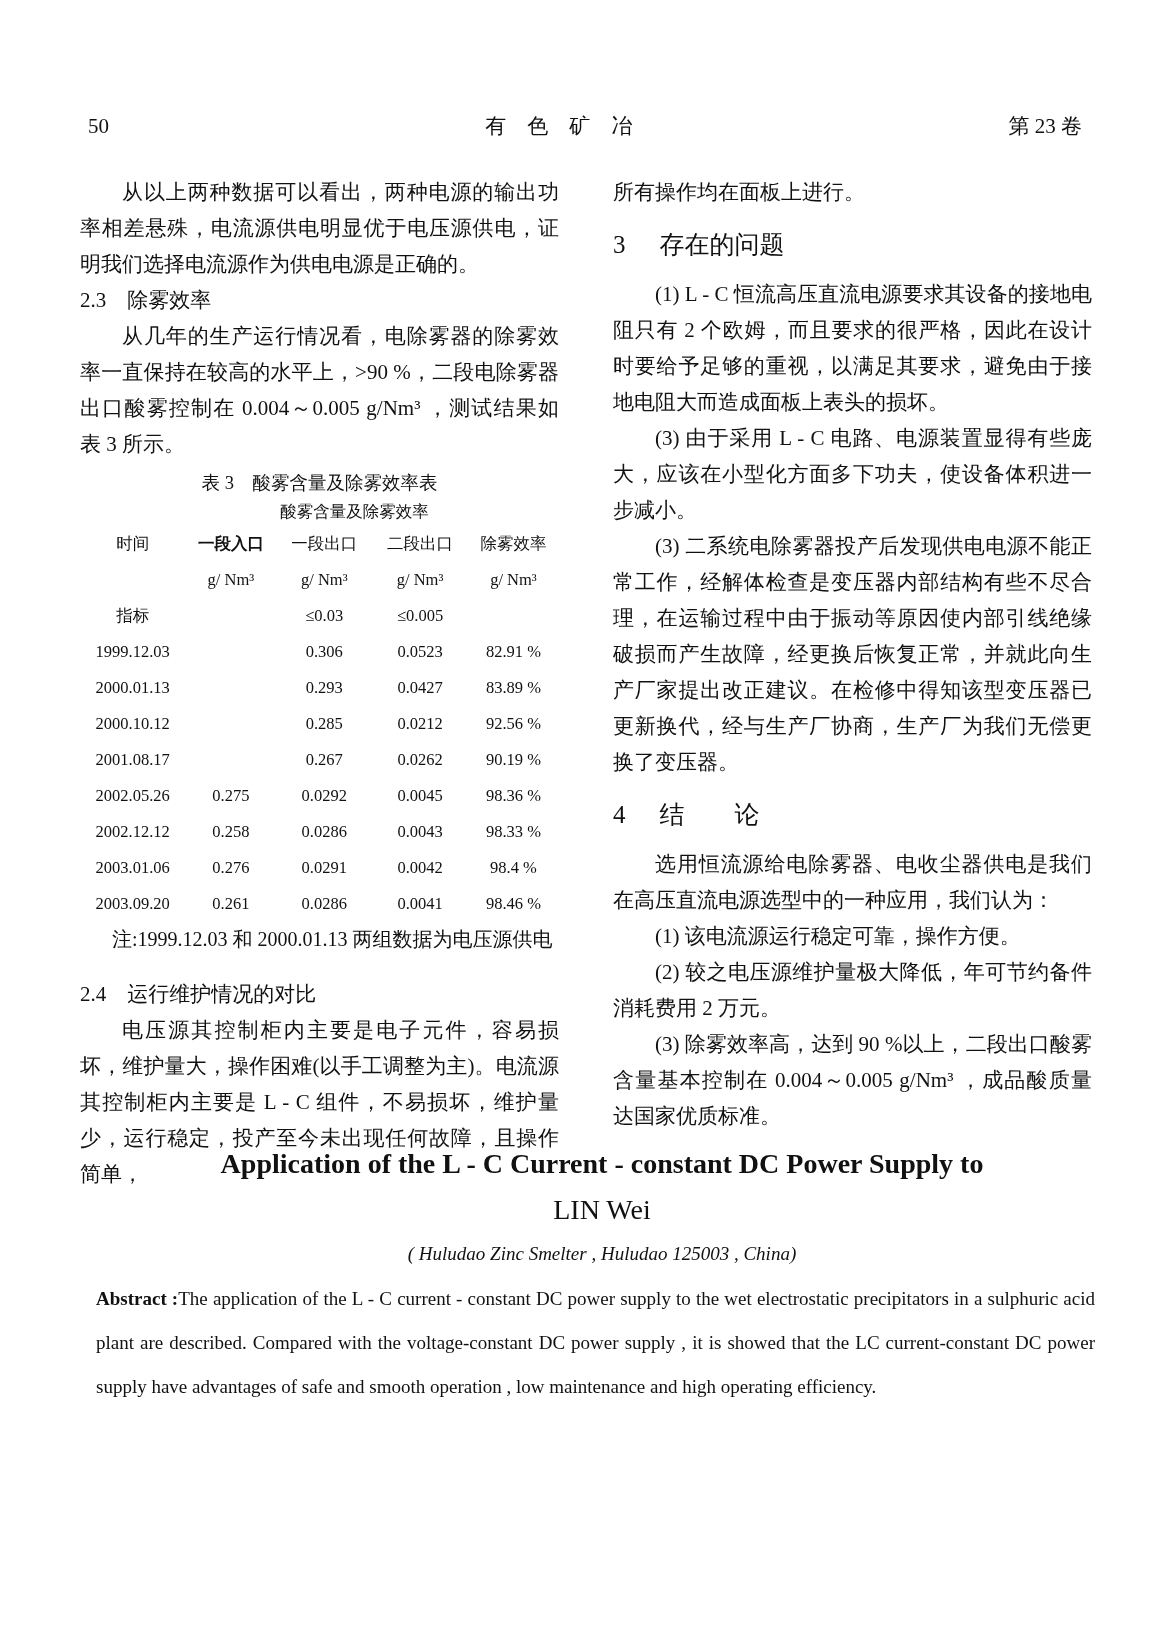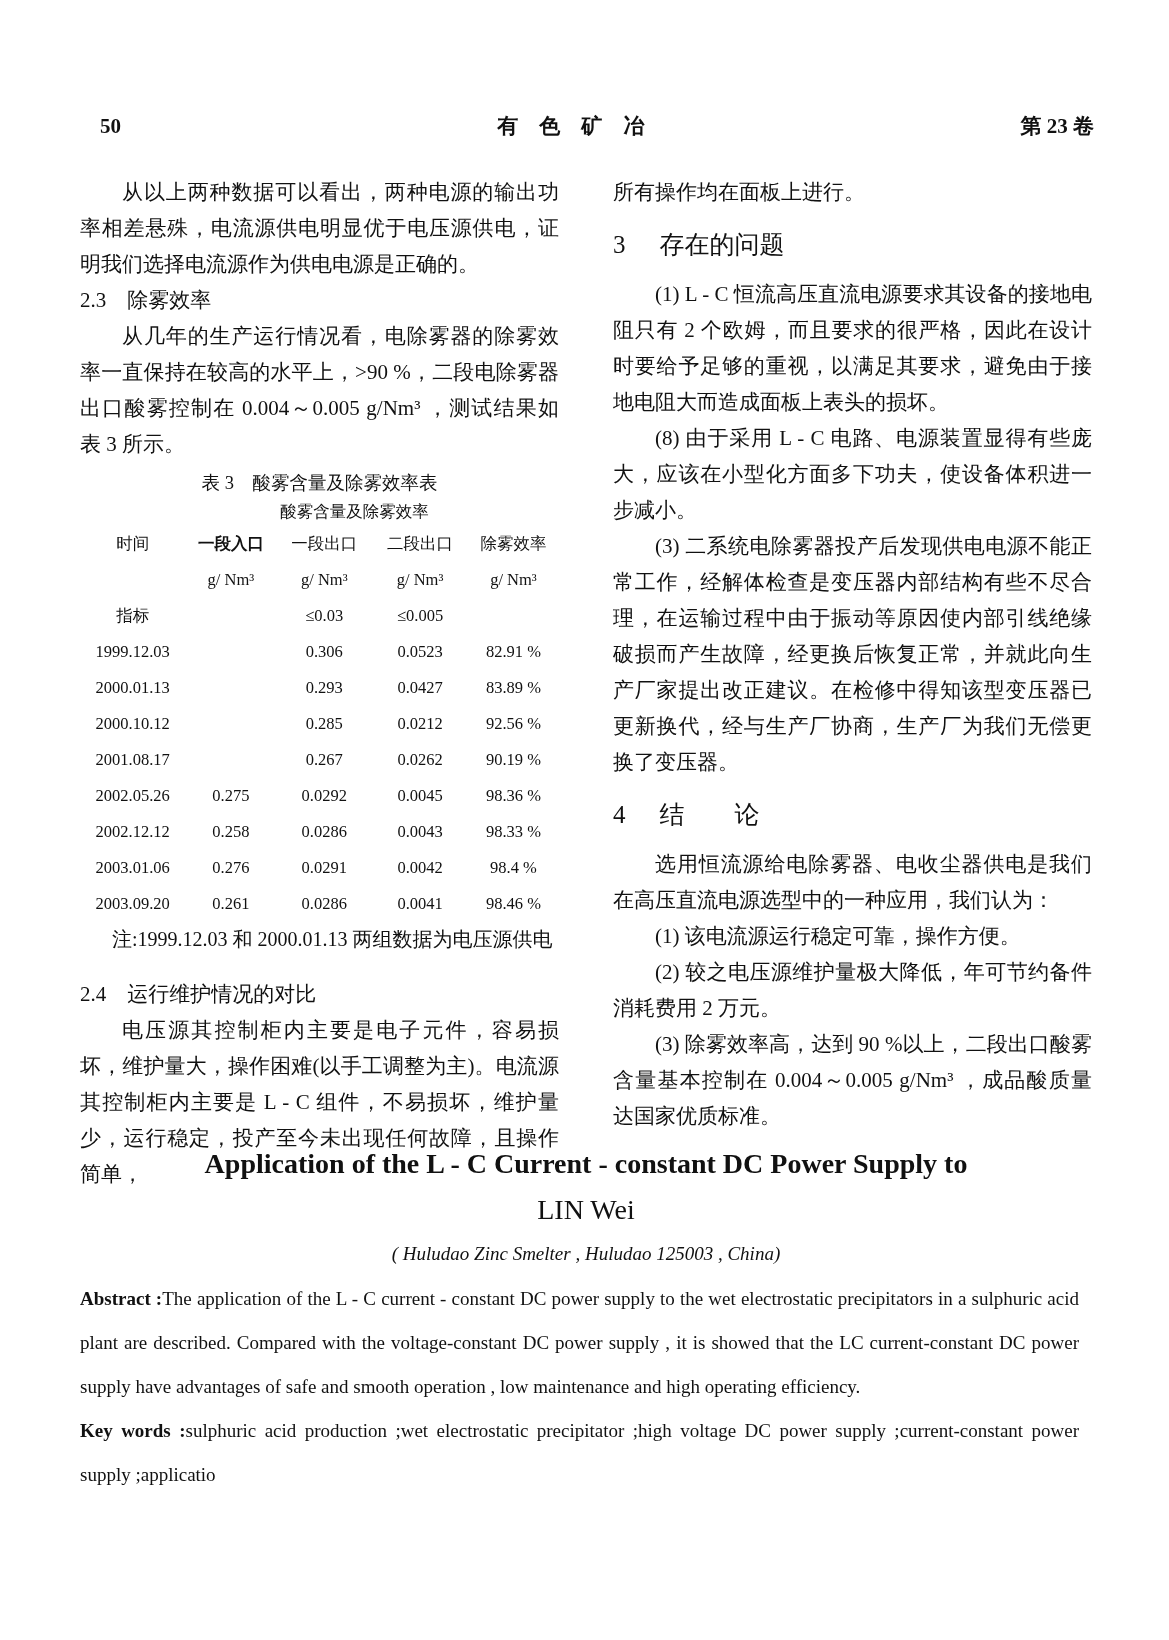--- a/index.html
+++ b/index.html
@@ -1,24 +1,23 @@
 <!DOCTYPE html>
 <html><head>
 <meta charset="utf-8">
 <style>
   html, body { margin:0; padding:0; background:#ffffff; }
   body {
     width:1169px; height:1640px; position:relative;
     color:#111; font-family:"Liberation Serif", serif;
   }
   .running-head{
-    position:absolute; top:112px; left:100px; width:994px;
+    position:absolute; top:112px; left:88px; width:994px;
     display:flex; justify-content:space-between; align-items:baseline;
     font-size:21px;
-    font-weight:bold;
   }
   .columns{
     position:absolute; top:174px; left:80px; width:1012px;
     display:flex; gap:54px;
   }
   .col{ width:479px; font-size:21px; line-height:36px; text-align:justify; }
   .para{ margin:0; text-indent:2em; }
   .subhead{ margin:0; text-indent:0; }
   .secthead{
     font-size:25px; line-height:30px; margin:20px 0 16px 0;
@@ -31,21 +30,21 @@
     font-weight:normal; text-align:center; padding:6px 0; line-height:24px;
   }
   table.data .c0{ width:22%; }
   table.data .c1{ width:19%;font-weight:bold; }
   table.data .c2{ width:20%; }
   table.data .c3{ width:20%; }
   table.data .c4{ width:19%; }
   .tbl-note{ font-size:20px; line-height:26px; margin:4px 0 0 0; padding-left:32px; text-align:left; }
   .spacer-24{ height:24px; }
   .english{
-    position:absolute; top:1140px; left:80px; width:1012px;
+    position:absolute; top:1140px; left:96px; width:1012px;
   }
   .en-title{ text-align:center; font-weight:bold; font-size:28px; line-height:47px; margin:0; }
   .en-author{ text-align:center; font-size:28px; line-height:30px; margin:8px 0 8px 0; }
   .en-affil{ text-align:center; font-style:italic; font-size:19px; line-height:30px; margin:14px 0 0 0; }
   .en-abstract, .en-keywords{
     font-size:19px; line-height:44px; text-align:justify; margin:8px 13px 0 0;
   }
   .en-keywords{ margin-top:0; }
   b.lbl{ font-weight:bold; }
 </style>
@@ -162,39 +161,36 @@
     </div>
 
     <div class="col">
       <p class="para" style="text-indent:0;">所有操作均在面板上进行。</p>
 
       <div class="secthead">
         <span>3</span>
         <span>存在的问题</span>
       </div>
       <p class="para">(1) L - C 恒流高压直流电源要求其设备的接地电阻只有 2 个欧姆，而且要求的很严格，因此在设计时要给予足够的重视，以满足其要求，避免由于接地电阻大而造成面板上表头的损坏。</p>
-      <p class="para">(8) 由于采用 L - C 电路、电源装置显得有些庞大，应该在小型化方面多下功夫，使设备体积进一步减小。</p>
+      <p class="para">(3) 由于采用 L - C 电路、电源装置显得有些庞大，应该在小型化方面多下功夫，使设备体积进一步减小。</p>
       <p class="para">(3) 二系统电除雾器投产后发现供电电源不能正常工作，经解体检查是变压器内部结构有些不尽合理，在运输过程中由于振动等原因使内部引线绝缘破损而产生故障，经更换后恢复正常，并就此向生产厂家提出改正建议。在检修中得知该型变压器已更新换代，经与生产厂协商，生产厂为我们无偿更换了变压器。</p>
 
       <div class="secthead">
         <span>4</span>
         <span>结　　论</span>
       </div>
       <p class="para">选用恒流源给电除雾器、电收尘器供电是我们在高压直流电源选型中的一种应用，我们认为：</p>
       <p class="para">(1) 该电流源运行稳定可靠，操作方便。</p>
       <p class="para">(2) 较之电压源维护量极大降低，年可节约备件消耗费用 2 万元。</p>
       <p class="para">(3) 除雾效率高，达到 90 %以上，二段出口酸雾含量基本控制在 0.004～0.005 g/Nm³ ，成品酸质量达国家优质标准。</p>
     </div>
   </div>
 
   <div class="english">
     <p class="en-title">Application of the L - C Current - constant DC Power Supply to</p>
     <p class="en-author">LIN Wei</p>
     <p class="en-affil">( Huludao Zinc Smelter , Huludao 125003 , China)</p>
     <p class="en-abstract">
       <b class="lbl">Abstract :</b><span>The application of the L - C current - constant DC power supply to the wet electrostatic precipitators in a sulphuric acid plant are described. Compared with the voltage-constant DC power supply , it is showed that the LC current-constant DC power supply have advantages of safe and smooth operation , low maintenance and high operating efficiency.</span>
     </p>
-    <p class="en-keywords">
-      <b class="lbl">Key words :</b><span>sulphuric acid production ;wet electrostatic precipitator ;high voltage DC power supply ;current-constant power supply ;applicatio</span>
-    </p>
   </div>
 
 </div>
 
 </body></html>

